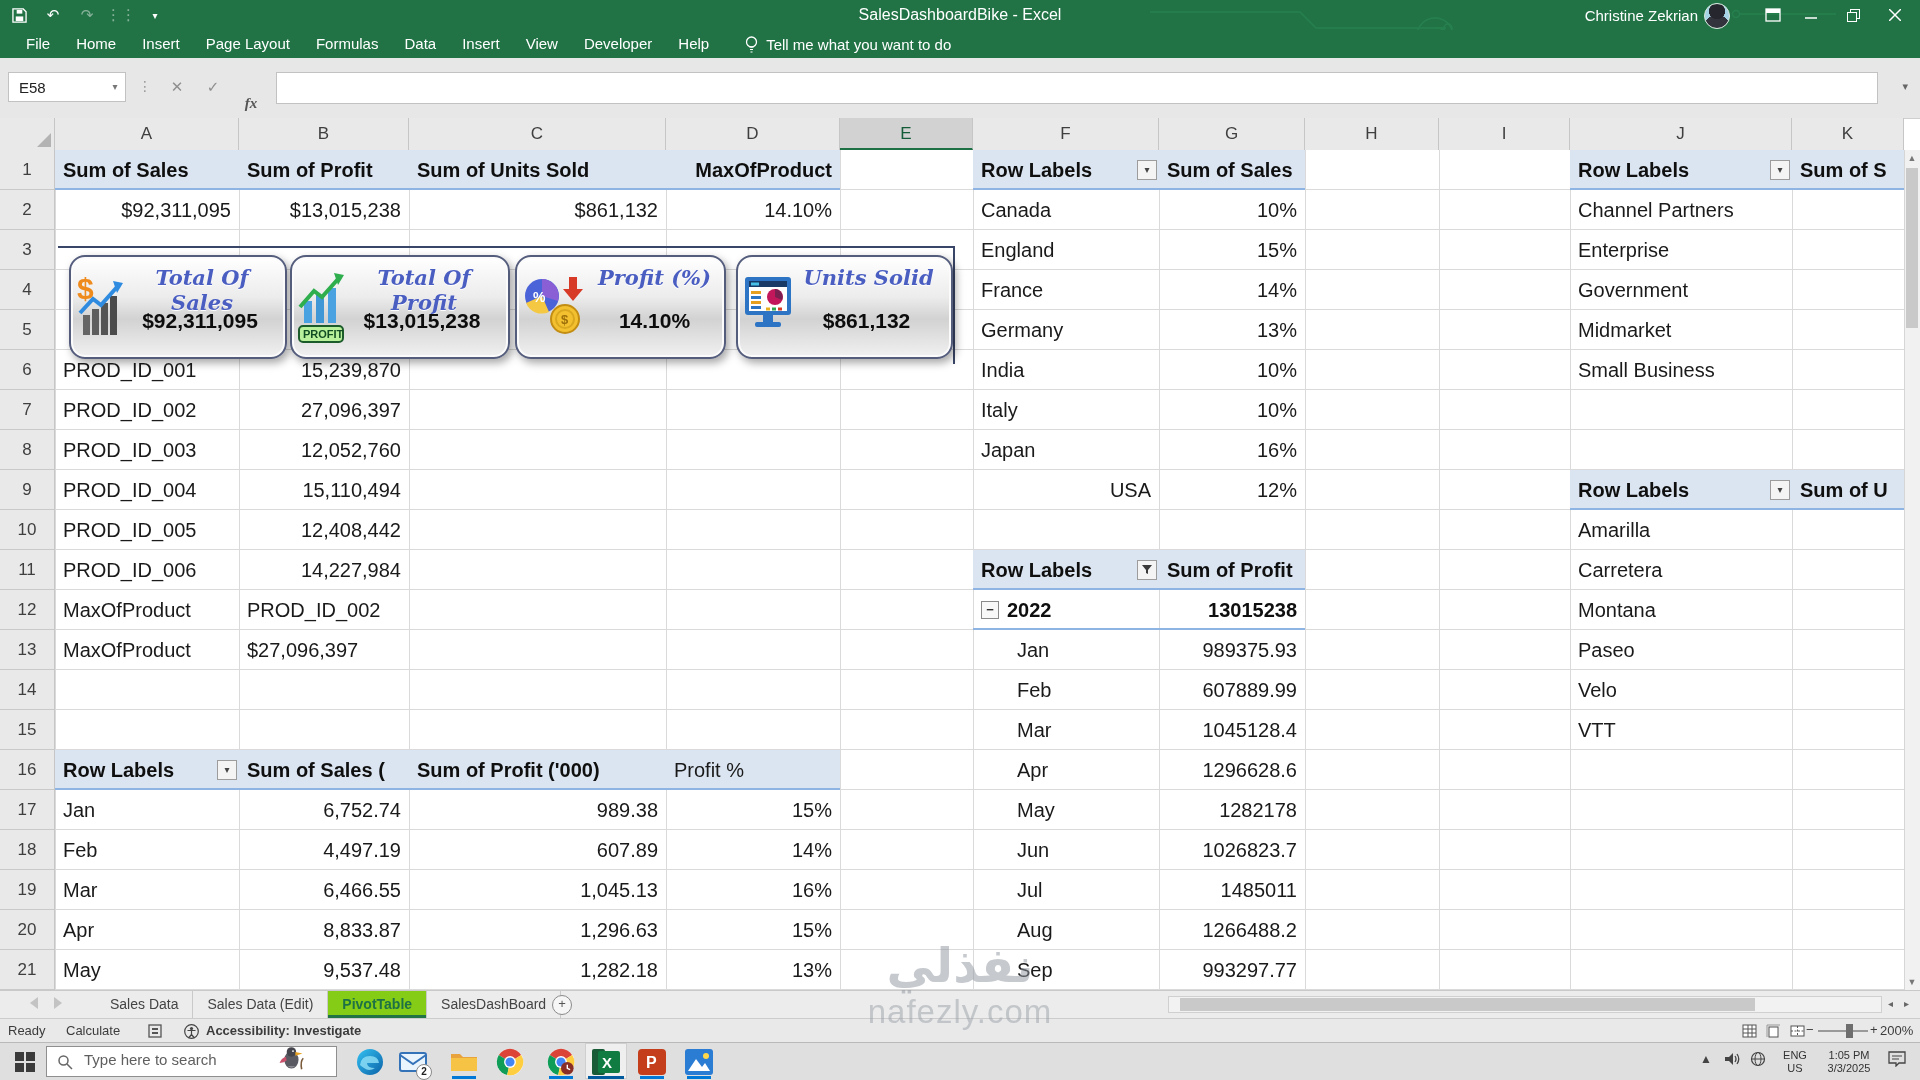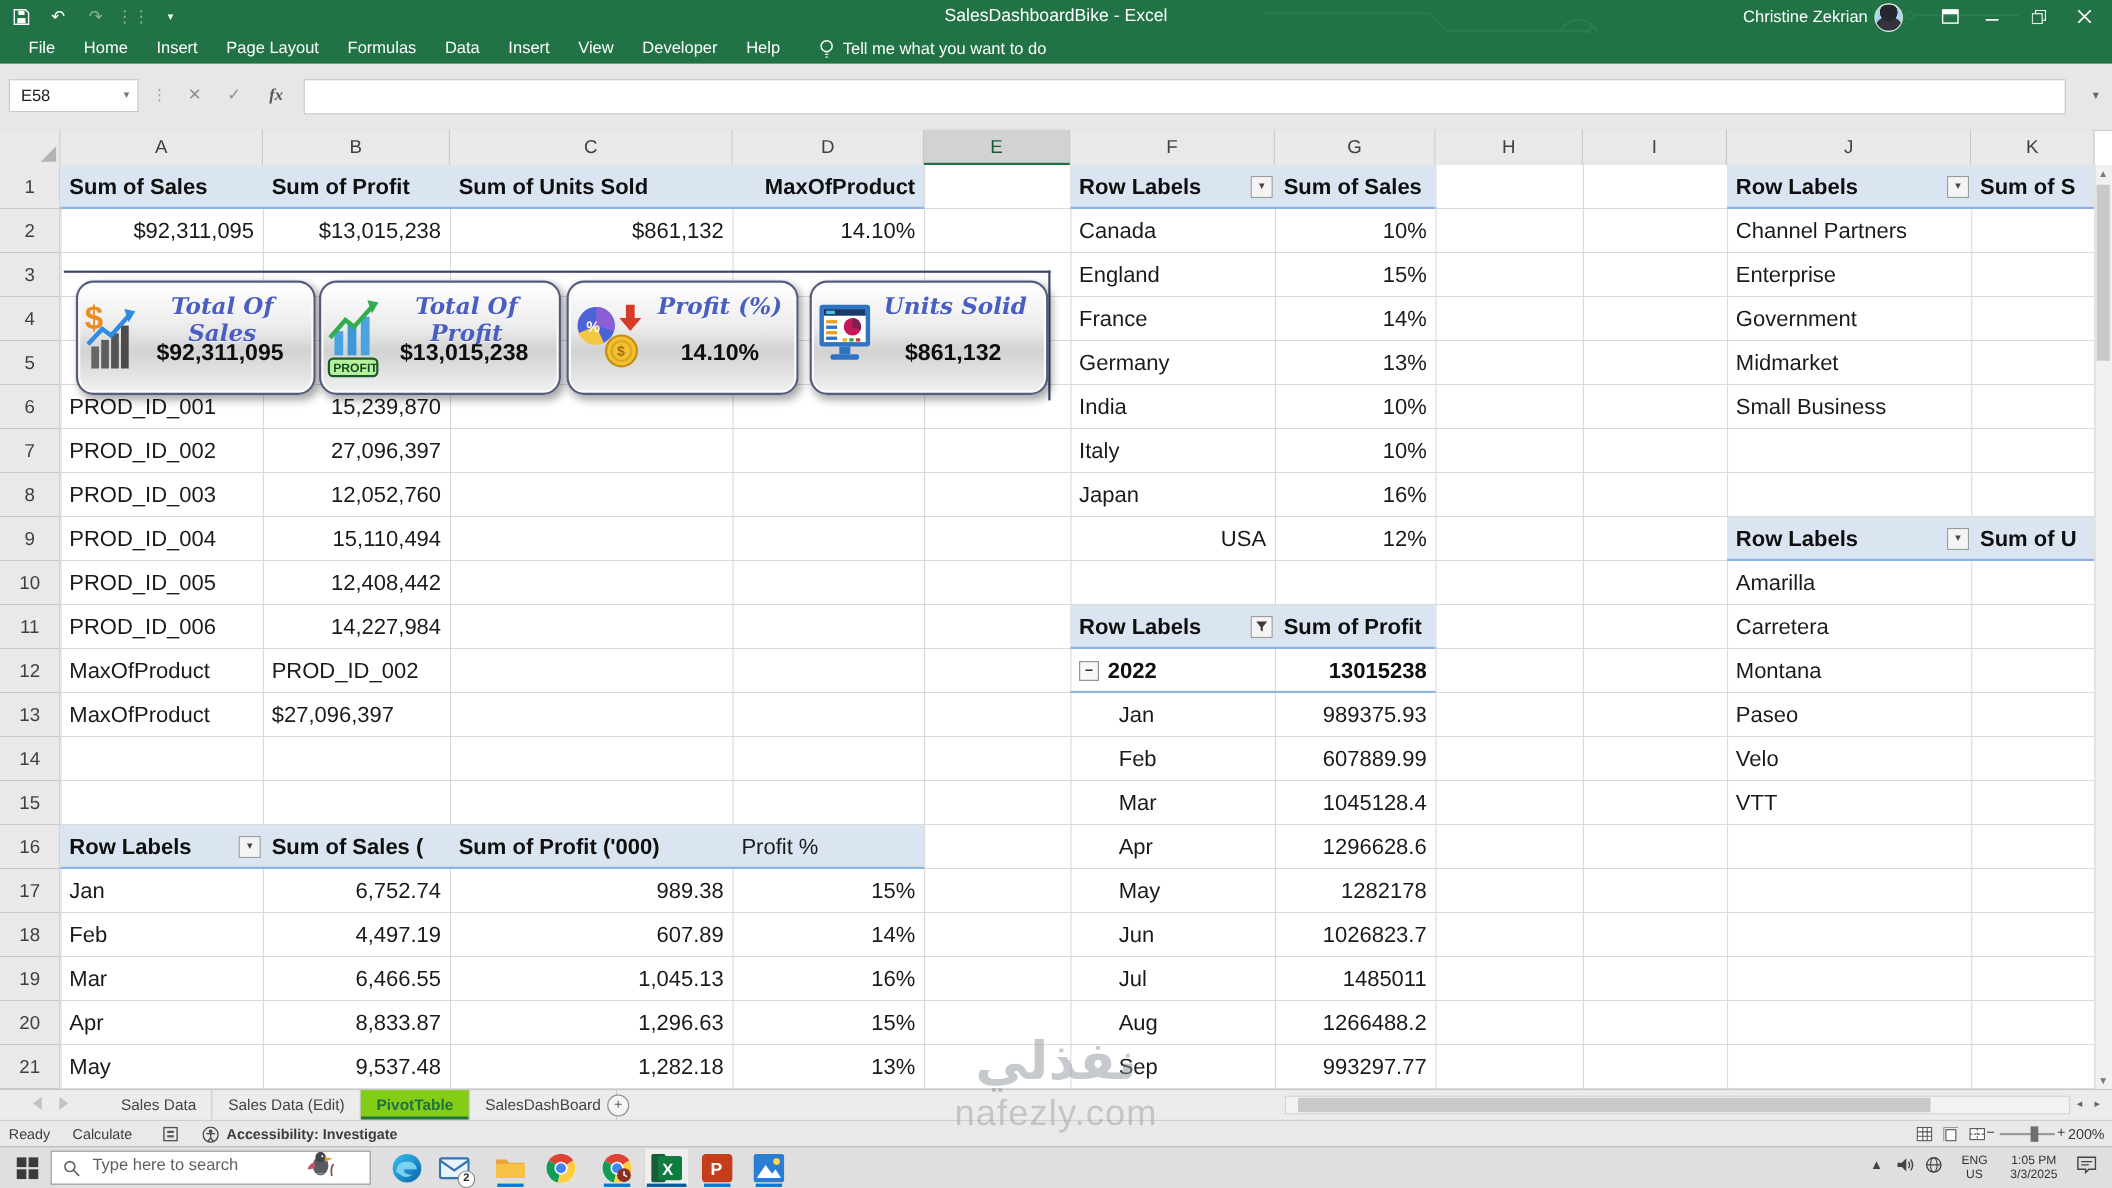--- a/index.html
+++ b/index.html
@@ -24,21 +24,21 @@
   .chaticon{position:absolute;right:14px;top:33px;}
   .circuit{position:absolute;left:0;top:0;pointer-events:none;opacity:.45;}
 
   
   .fbar{position:absolute;left:0;top:58px;width:1920px;height:60px;background:#e7e7e7;border-bottom:1px solid #cfcfcf;}
   .namebox{position:absolute;left:8px;top:14px;width:118px;height:30px;background:#fff;border:1px solid #c2c2c2;
            font-size:15px;color:#222;line-height:30px;padding-left:10px;box-sizing:border-box;}
   .nb-caret{position:absolute;left:104px;top:14px;width:22px;height:30px;color:#777;font-size:10px;line-height:30px;text-align:center;}
   .fsep{position:absolute;left:138px;top:20px;color:#9a9a9a;font-size:14px;letter-spacing:1px;}
   .fbtn{position:absolute;top:14px;height:30px;width:30px;text-align:center;line-height:30px;color:#8f8f8f;font-size:15px;}
-  .fx{font-family:"Liberation Serif",serif;font-style:italic;color:#555;font-weight:bold;}
+  .fx{font-family:"Liberation Serif",serif;font-style:italic;color:#555;font-weight:bold;margin-top:16px;}
   .ffield{position:absolute;left:276px;top:14px;right:42px;height:30px;background:#fff;border:1px solid #c2c2c2;}
   .fend{position:absolute;right:12px;top:22px;color:#666;font-size:11px;}
 
   
   .colhdr-strip{position:absolute;left:0;top:118px;width:1904px;height:32px;background:#e9e9e9;border-bottom:1px solid #b9b9b9;}
   .corner{position:absolute;left:0;top:118px;width:55px;height:32px;background:#e9e9e9;border-right:1px solid #c6c6c6;box-sizing:border-box;}
   .corner:after{content:"";position:absolute;right:3px;bottom:3px;border-left:14px solid transparent;border-bottom:14px solid #b3b3b3;}
   .colhdr{position:absolute;top:118px;height:32px;line-height:32px;text-align:center;font-size:17px;color:#3f3f3f;
           border-right:1px solid #c6c6c6;box-sizing:border-box;background:#e9e9e9;}
   .selcol{background:#d2d2d2;border-bottom:2px solid #1e7145;color:#135c37;}

